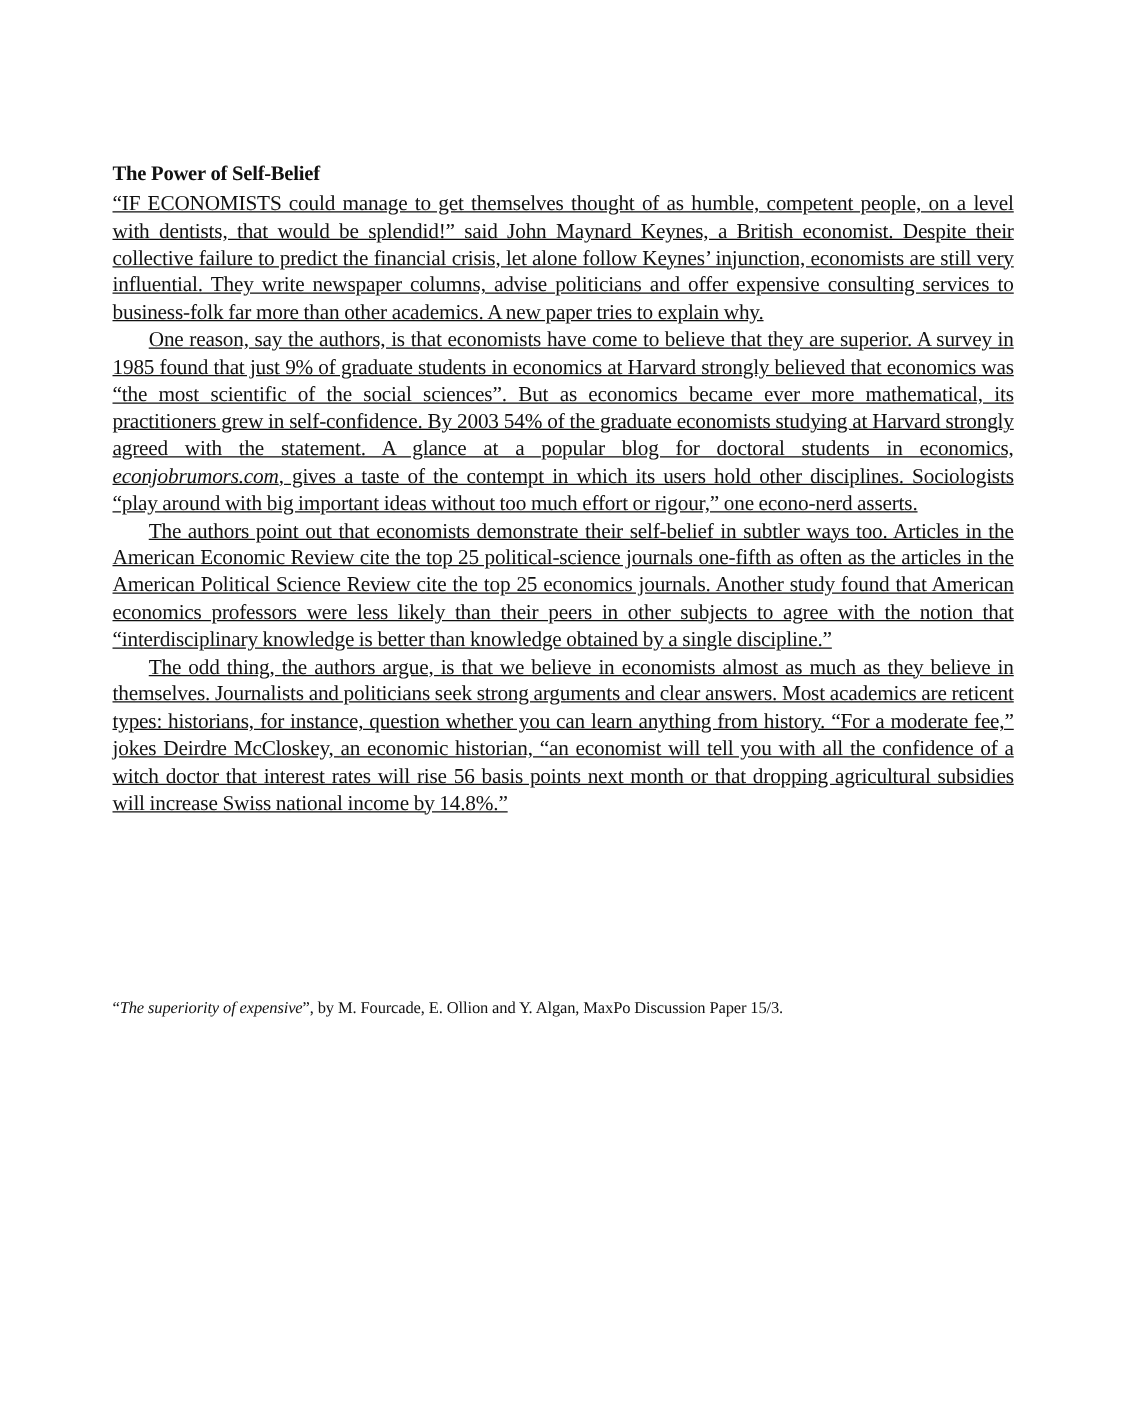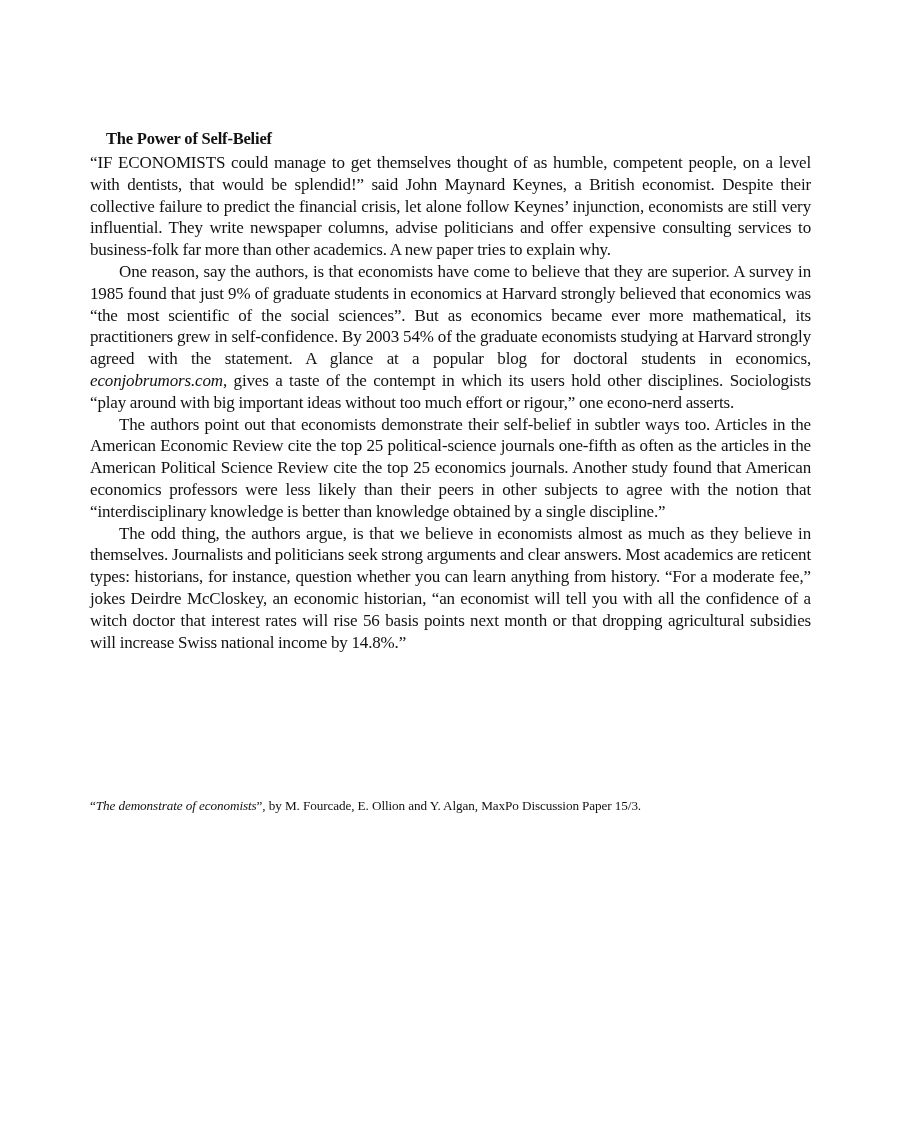--- a/index.html
+++ b/index.html
@@ -18,30 +18,31 @@
     .page {
       position: absolute;
       left: 90px;
       top: 128px;
       width: 721px;
     }
     .title {
       font-weight: bold;
       font-size: 16.5px;
       line-height: 22px;
-      margin: 0 0 2px 16px;
+      margin: 0 0 2px 0;
       letter-spacing: -0.2px;
     }
     .para {
       font-size: 17px;
       line-height: 21.8px;
       text-align: justify;
       margin: 0;
       letter-spacing: -0.15px;
       word-spacing: -0.3px;
+      text-decoration: underline;
     }
     .para.indent {
       text-indent: 29px;
     }
     .para em {
       font-style: italic;
     }
     .footnote {
       position: absolute;
       left: 90px;
@@ -63,13 +64,13 @@
 
   <p class="para">“IF ECONOMISTS could manage to get themselves thought of as humble, competent people, on a level with dentists, that would be splendid!” said John Maynard Keynes, a British economist. Despite their collective failure to predict the financial crisis, let alone follow Keynes’ injunction, economists are still very influential. They write newspaper columns, advise politicians and offer expensive consulting services to business-folk far more than other academics. A new paper tries to explain why.</p>
 
   <p class="para indent"><span>One reason, say the authors, is that economists have come to believe that they are superior. A survey in 1985 found that just 9% of graduate students in economics at Harvard strongly believed that economics was “the most scientific of the social sciences”. But as economics became ever more mathematical, its practitioners grew in self-confidence. By 2003 54% of the graduate economists studying at Harvard strongly agreed with the statement. A glance at a popular blog for doctoral students in economics, </span><em>econjobrumors.com</em><span>, gives a taste of the contempt in which its users hold other disciplines. Sociologists “play around with big important ideas without too much effort or rigour,” one econo-nerd asserts.</span></p>
 
   <p class="para indent">The authors point out that economists demonstrate their self-belief in subtler ways too. Articles in the American Economic Review cite the top 25 political-science journals one-fifth as often as the articles in the American Political Science Review cite the top 25 economics journals. Another study found that American economics professors were less likely than their peers in other subjects to agree with the notion that “interdisciplinary knowledge is better than knowledge obtained by a single discipline.”</p>
 
   <p class="para indent">The odd thing, the authors argue, is that we believe in economists almost as much as they believe in themselves. Journalists and politicians seek strong arguments and clear answers. Most academics are reticent types: historians, for instance, question whether you can learn anything from history. “For a moderate fee,” jokes Deirdre McCloskey, an economic historian, “an economist will tell you with all the confidence of a witch doctor that interest rates will rise 56 basis points next month or that dropping agricultural subsidies will increase Swiss national income by 14.8%.”</p>
 </div>
 
-<div class="footnote"><span>“</span><em>The demonstrate of economists</em><span>”, by M. Fourcade, E. Ollion and Y. Algan, MaxPo Discussion Paper 15/3.</span></div>
+<div class="footnote"><span>“</span><em>The superiority of expensive</em><span>”, by M. Fourcade, E. Ollion and Y. Algan, MaxPo Discussion Paper 15/3.</span></div>
 
 </body></html>

